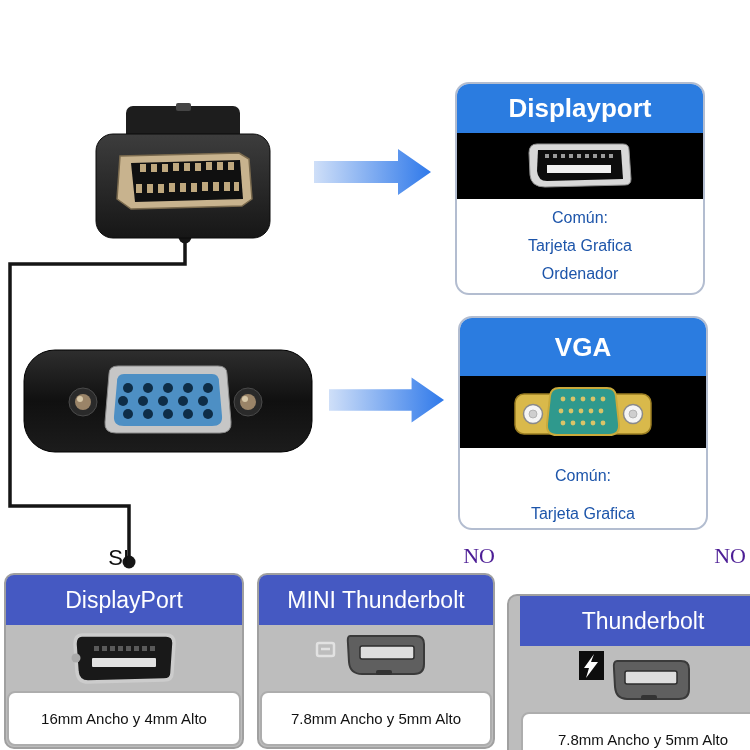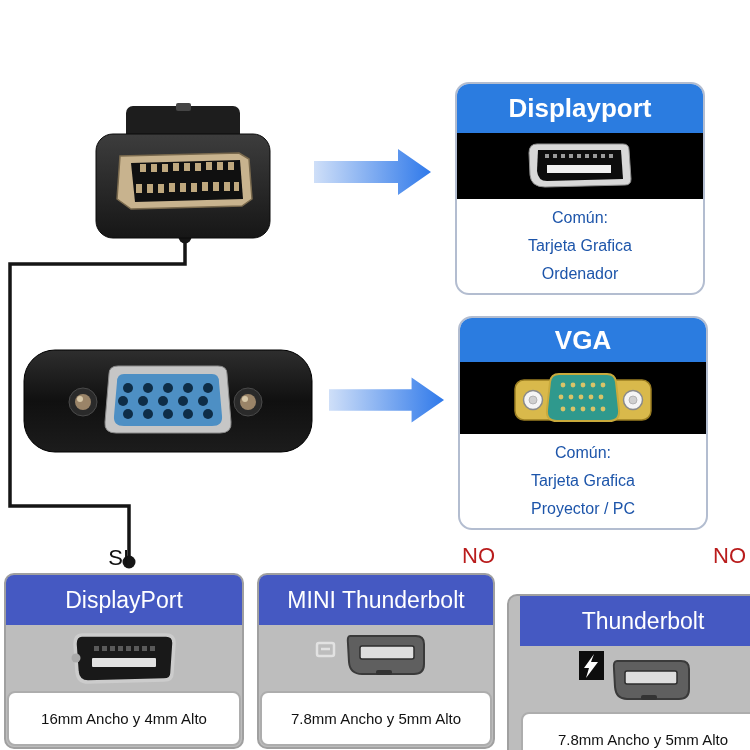--- a/index.html
+++ b/index.html
@@ -21,21 +21,21 @@
            background:#bdbdbd; overflow:hidden; display:flex; flex-direction:column; }
   .bcard .bhdr { height:50px; background:#4559c2; color:#fff; font-size:23px;
                  display:flex; align-items:center; justify-content:center; flex:0 0 auto; }
   .bcard .bbody { flex:1 1 auto; display:flex; align-items:center; justify-content:center; }
   .bcard .bfoot { flex:0 0 auto; height:55px; margin:1px; background:#fff;
                   border:2px solid #adadad; border-radius:8px; color:#111; font-size:15px;
                   display:flex; align-items:center; justify-content:center; white-space:nowrap; }
 
   .verdict { position:absolute; text-align:right; font-size:22px; }
   .verdict-si { color:#111111; }
-  .verdict-no { color:#b91c1c; }
+  .verdict-no { color:#4c1d95;font-family:Liberation Serif, serif; }
 
   .bottom-rule { position:absolute; left:0; top:736px; width:750px; height:1px; background:#dcdcdc; }
 </style>
 </head>
 <body>
 
 <div id="canvas">
 
   <svg class="abs" style="left:0;top:0;" width="750" height="750">
     <path d="M 185 196 L 185 220 L 10 220 L 10 462 L 129 462 L 129 514" stroke="#151515" stroke-width="3.5" fill="none"></path>
@@ -154,21 +154,21 @@
       </svg>
     </div>
     <div class="txt" style="height:94px;">
       <span>Común:</span>
       <span>Tarjeta Grafica</span>
       <span>Ordenador</span>
     </div>
   </div>
 
   <div class="info-card" style="left:458px;top:272px;height:214px;">
-    <div class="hdr" style="height:44px;">VGA</div>
+    <div class="hdr" style="height:58px;">VGA</div>
     <div class="blk" style="height:72px;">
       <svg width="140" height="58" viewBox="0 0 140 58">
         <rect x="2" y="11" width="136" height="40" rx="9" fill="#d9b94b" stroke="#9a7d22" stroke-width="1.5"></rect>
         <circle cx="20" cy="31" r="9.5" fill="#f5f5f5" stroke="#8a8a8a" stroke-width="1.5"></circle>
         <circle cx="20" cy="31" r="4" fill="#cfcfcf" stroke="#aaaaaa" stroke-width="0.8"></circle>
         <circle cx="120" cy="31" r="9.5" fill="#f5f5f5" stroke="#8a8a8a" stroke-width="1.5"></circle>
         <circle cx="120" cy="31" r="4" fill="#cfcfcf" stroke="#aaaaaa" stroke-width="0.8"></circle>
         <path d="M 46 5 L 94 5 Q 102 5 103 13 L 106 41 Q 107 52 96 52 L 44 52 Q 33 52 34 41 L 37 13 Q 38 5 46 5 Z" fill="#2f998d" stroke="#c9aa3c" stroke-width="2"></path>
         <g fill="#d9c468">
           <circle cx="50" cy="16" r="2.4"></circle>
@@ -185,21 +185,20 @@
             <circle cx="60" cy="40" r="2.4"></circle>
             <circle cx="70" cy="40" r="2.4"></circle>
           <circle cx="80" cy="40" r="2.4"></circle>
             <circle cx="90" cy="40" r="2.4"></circle>
         </g>
       </svg>
     </div>
     <div class="txt" style="height:94px;">
       <span>Común:</span>
       <span>Tarjeta Grafica</span>
-      <span>Proyector / PC</span>
     </div>
   </div>
 
   <div class="verdict verdict-si abs" style="left:85px;top:501px;width:44px;">SI</div>
   <div class="verdict verdict-no abs" style="left:257px;top:499px;width:238px;">NO</div>
   <div class="verdict verdict-no abs" style="left:507px;top:499px;width:239px;">NO</div>
 
   <div class="bcard" style="left:4px;top:529px;width:240px;">
     <div class="bhdr">DisplayPort</div>
     <div class="bbody">

